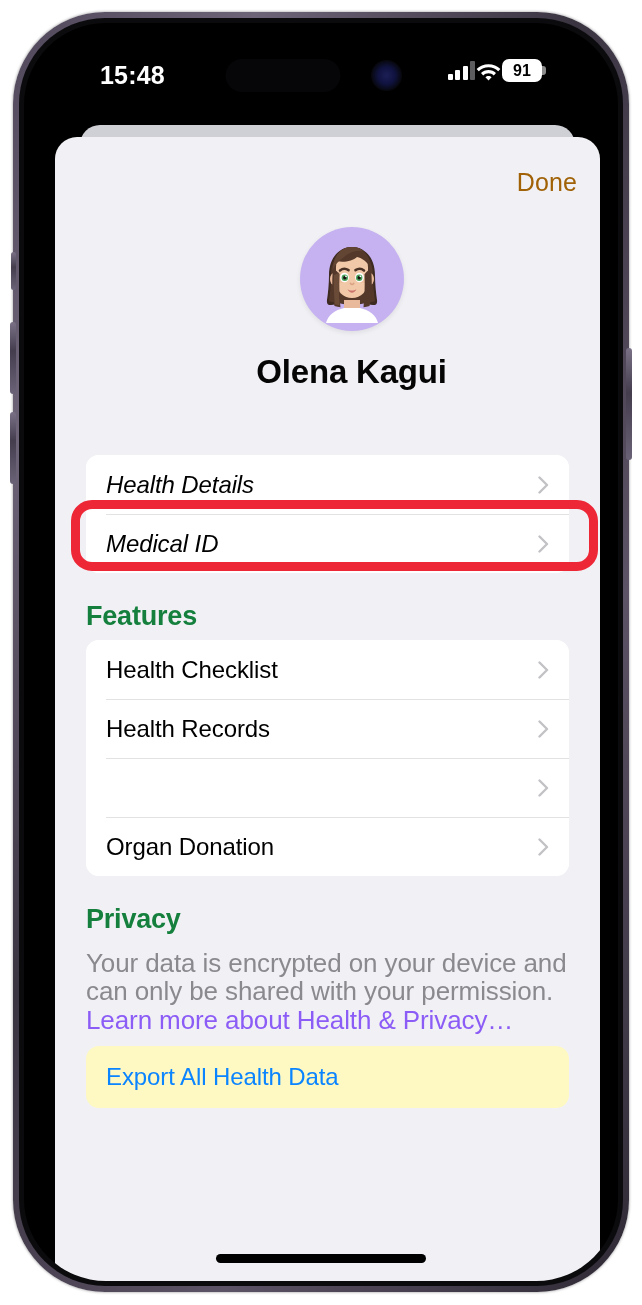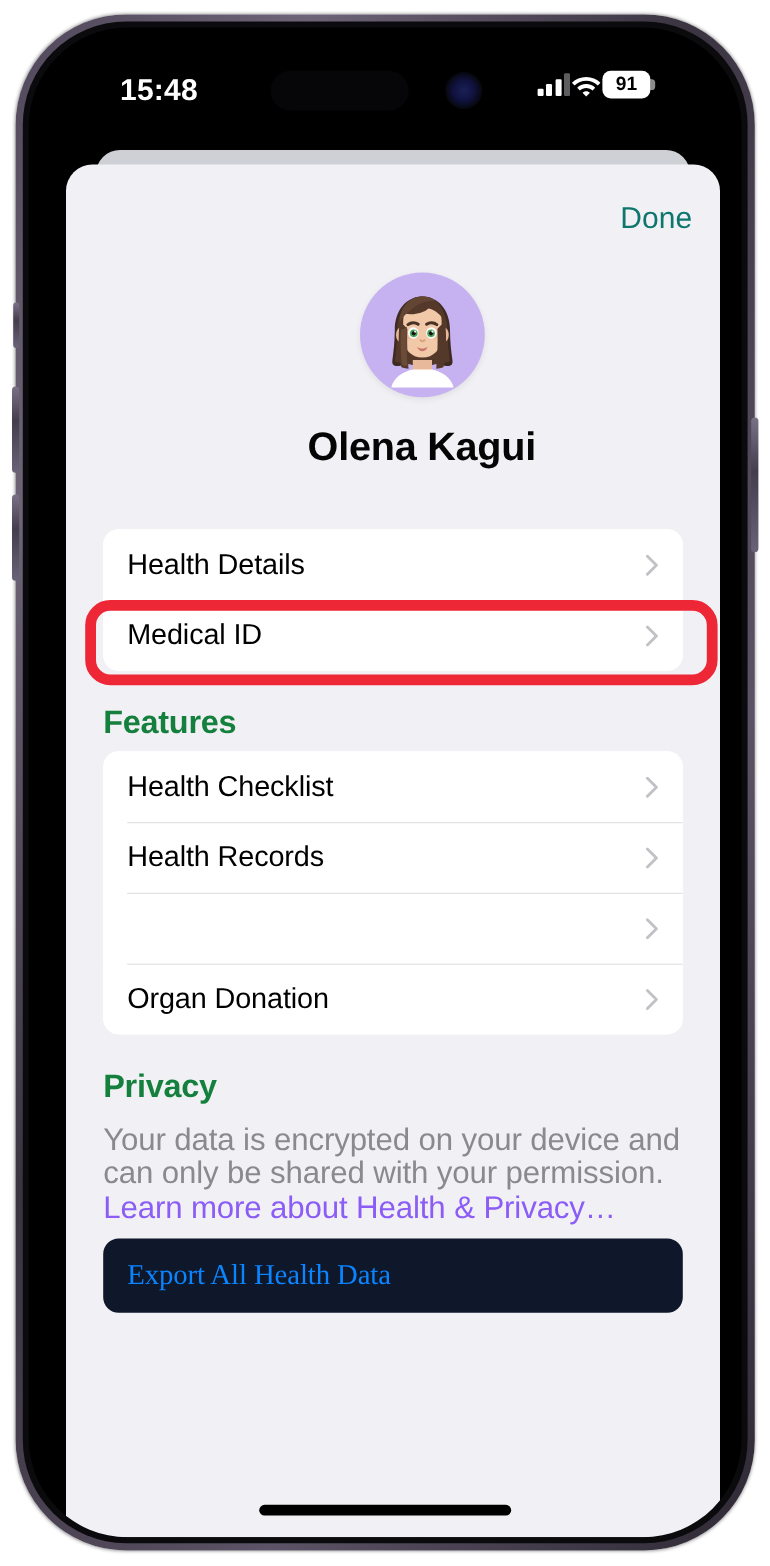--- a/index.html
+++ b/index.html
@@ -159,21 +159,21 @@
   
   #sheet-header {
     position: relative;
     height: 52px;
   }
   #done-button {
     position: absolute;
     right: 23px;
     top: 31px;
     font-size: 25px;
-    color: #0f766e;
+    color: #a16207;
     letter-spacing: .1px;
   }
   #profile {
     margin-top: 38px;
     display: flex;
     flex-direction: column;
     align-items: center;
     margin-left: 48px;
   }
   #avatar {
@@ -233,21 +233,21 @@
   .chevron {
     position: absolute;
     right: 20px;
     top: 50%;
     transform: translateY(-50%);
     width: 11px;
     height: 18px;
   }
   .chevron svg { display: block; }
 
-  #group-top { margin-top: 50px; }
+  #group-top { margin-top: 64px; font-style: italic; }
 
   
   #medical-id-highlight {
     position: absolute;
     left: 16px;
     top: 363px;
     width: 527px;
     height: 71px;
     border: 9px solid #ee2737;
     border-radius: 21px;
@@ -264,24 +264,23 @@
     color: #8a8a8e;
     letter-spacing: -.1px;
   }
   #privacy-link {
     display: block;
     color: #8b5cf6;
     margin-top: 1px;
   }
   #export-card {
     margin: 12px 31px 0 31px;
-    background: #0f172a;
+    background: #fef9c3;
     border-radius: 13px;
     overflow: hidden;
-    font-family: Liberation Serif, serif;
   }
   #export-row {
     height: 62px;
     display: flex;
     align-items: center;
     padding: 0 20px;
   }
   #export-label {
     font-size: 24px;
     color: #0a84ff;

